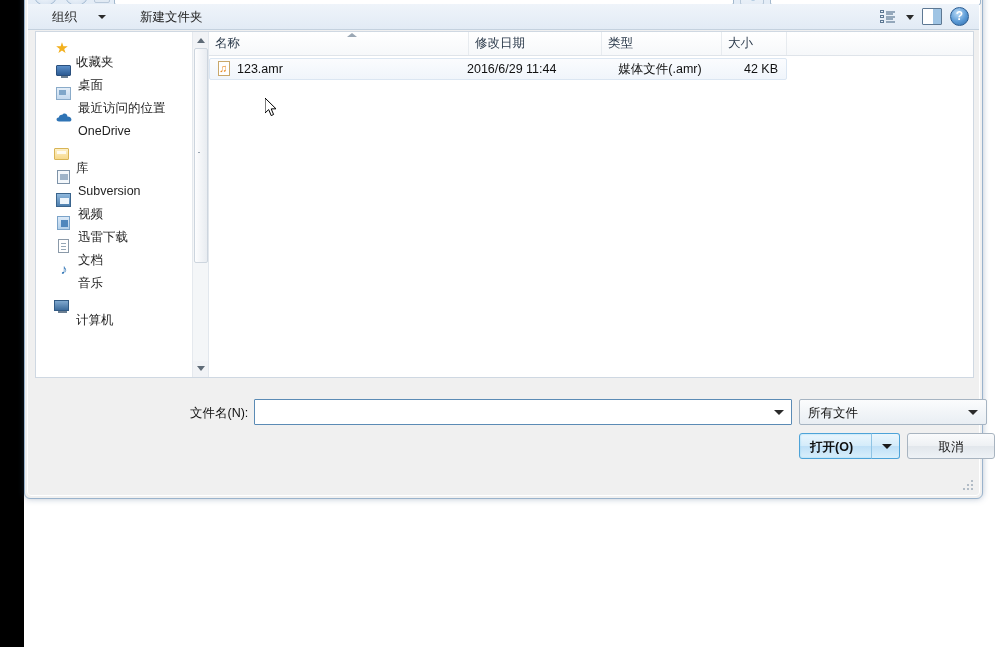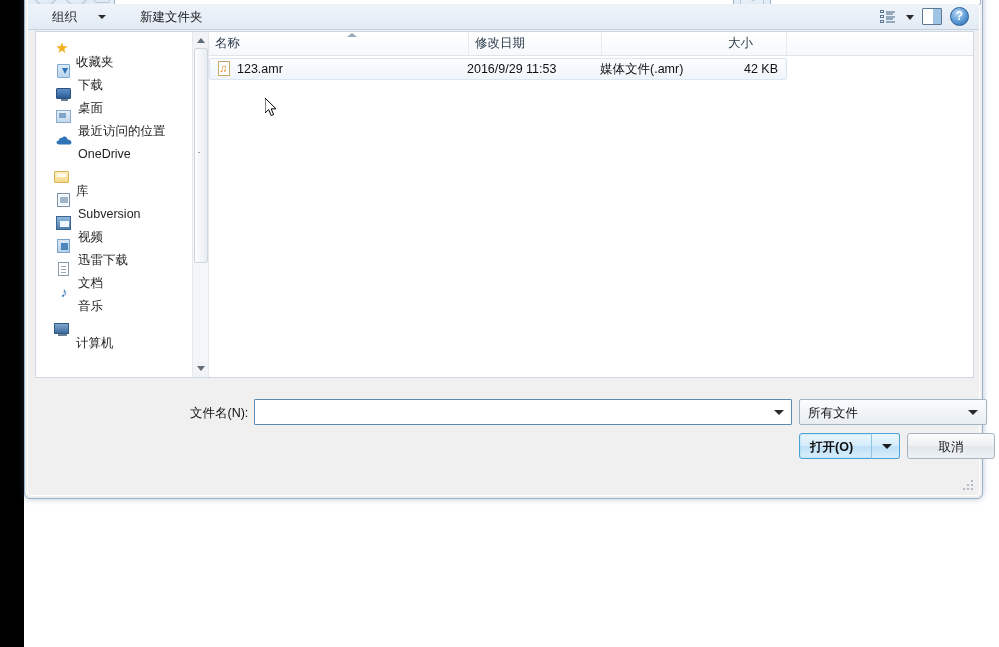--- a/index.html
+++ b/index.html
@@ -216,21 +216,21 @@
     position: absolute; left: 0; top: 26px; width: 578px; height: 22px;
     background: linear-gradient(to bottom,#fbfcfe,#f0f5fb);
     border: 1px solid #dbe6f2; border-radius: 2px;
     display: flex; align-items: center;
   }
   .f-icon { position: relative; width: 16px; height: 16px; margin: 0 5px 0 6px; flex: 0 0 auto; }
   .f-icon .page { position:absolute; left:2px; top:0px; width:12px; height:15px; background:#ffffff; border:1px solid #c9a86b; }
   .f-icon .note { position:absolute; left:3px; top:2px; font-size:11px; color:#e8881f; line-height:11px; }
   .f-name { font-size: 12.5px; color: #111; width: 230px; }
   .f-date { font-size: 12.5px; color: #111; width: 133px; }
-  .f-type { font-size: 12.5px; color: #111; width: 120px; }
+  .f-type { font-size: 12.5px; color: #111; width: 120px; text-align: center; }
   .f-size { font-size: 12.5px; color: #111; width: 58px; text-align: right; }
 
   
   .cursor { position: absolute; left: 265px; top: 98px; z-index: 40; }
 
   
   .fn-label {
     position: absolute; left: 162px; top: 427px;
     font-size: 12.5px; color: #101010;
   }
@@ -374,26 +374,20 @@
 
         <div class="nav-pane">
           <div class="nav-list">
 
             <div class="nav-row group">
               <span class="ic-star ico">★</span>
               <span class="lbl">收藏夹</span>
             </div>
             <div class="nav-row">
               <span class="ico">
-                  <i class="ic-down"></i>
-                </span>
-              <span class="lbl">下载</span>
-            </div>
-            <div class="nav-row">
-              <span class="ico">
                   <i class="ic-desk"></i>
                 </span>
               <span class="lbl">桌面</span>
             </div>
             <div class="nav-row">
               <span class="ico">
                   <i class="ic-recent"></i>
                 </span>
               <span class="lbl">最近访问的位置</span>
             </div>
@@ -468,30 +462,31 @@
                 <i></i>
               </div>
           </div>
         </div>
 
         <div class="list-pane">
           <div class="col-header">
             <div class="col c-name">名称</div>
             <span class="sort-mark"></span>
             <div class="col c-date">修改日期</div>
+            <div class="col c-type">类型</div>
             <div class="col c-size">大小</div>
           </div>
 
           <div class="file-row">
             <span class="f-icon">
               <span class="page"></span>
                 <span class="note">♫</span>
             </span>
             <span class="f-name">123.amr</span>
-            <span class="f-date">2016/9/29 11:53</span>
+            <span class="f-date">2016/6/29 11:44</span>
             <span class="f-type">媒体文件(.amr)</span>
             <span class="f-size">42 KB</span>
           </div>
         </div>
       </div>
 
       <div class="fn-label">文件名(N):</div>
 
       <div class="fn-input">
         <span class="caret"></span>

